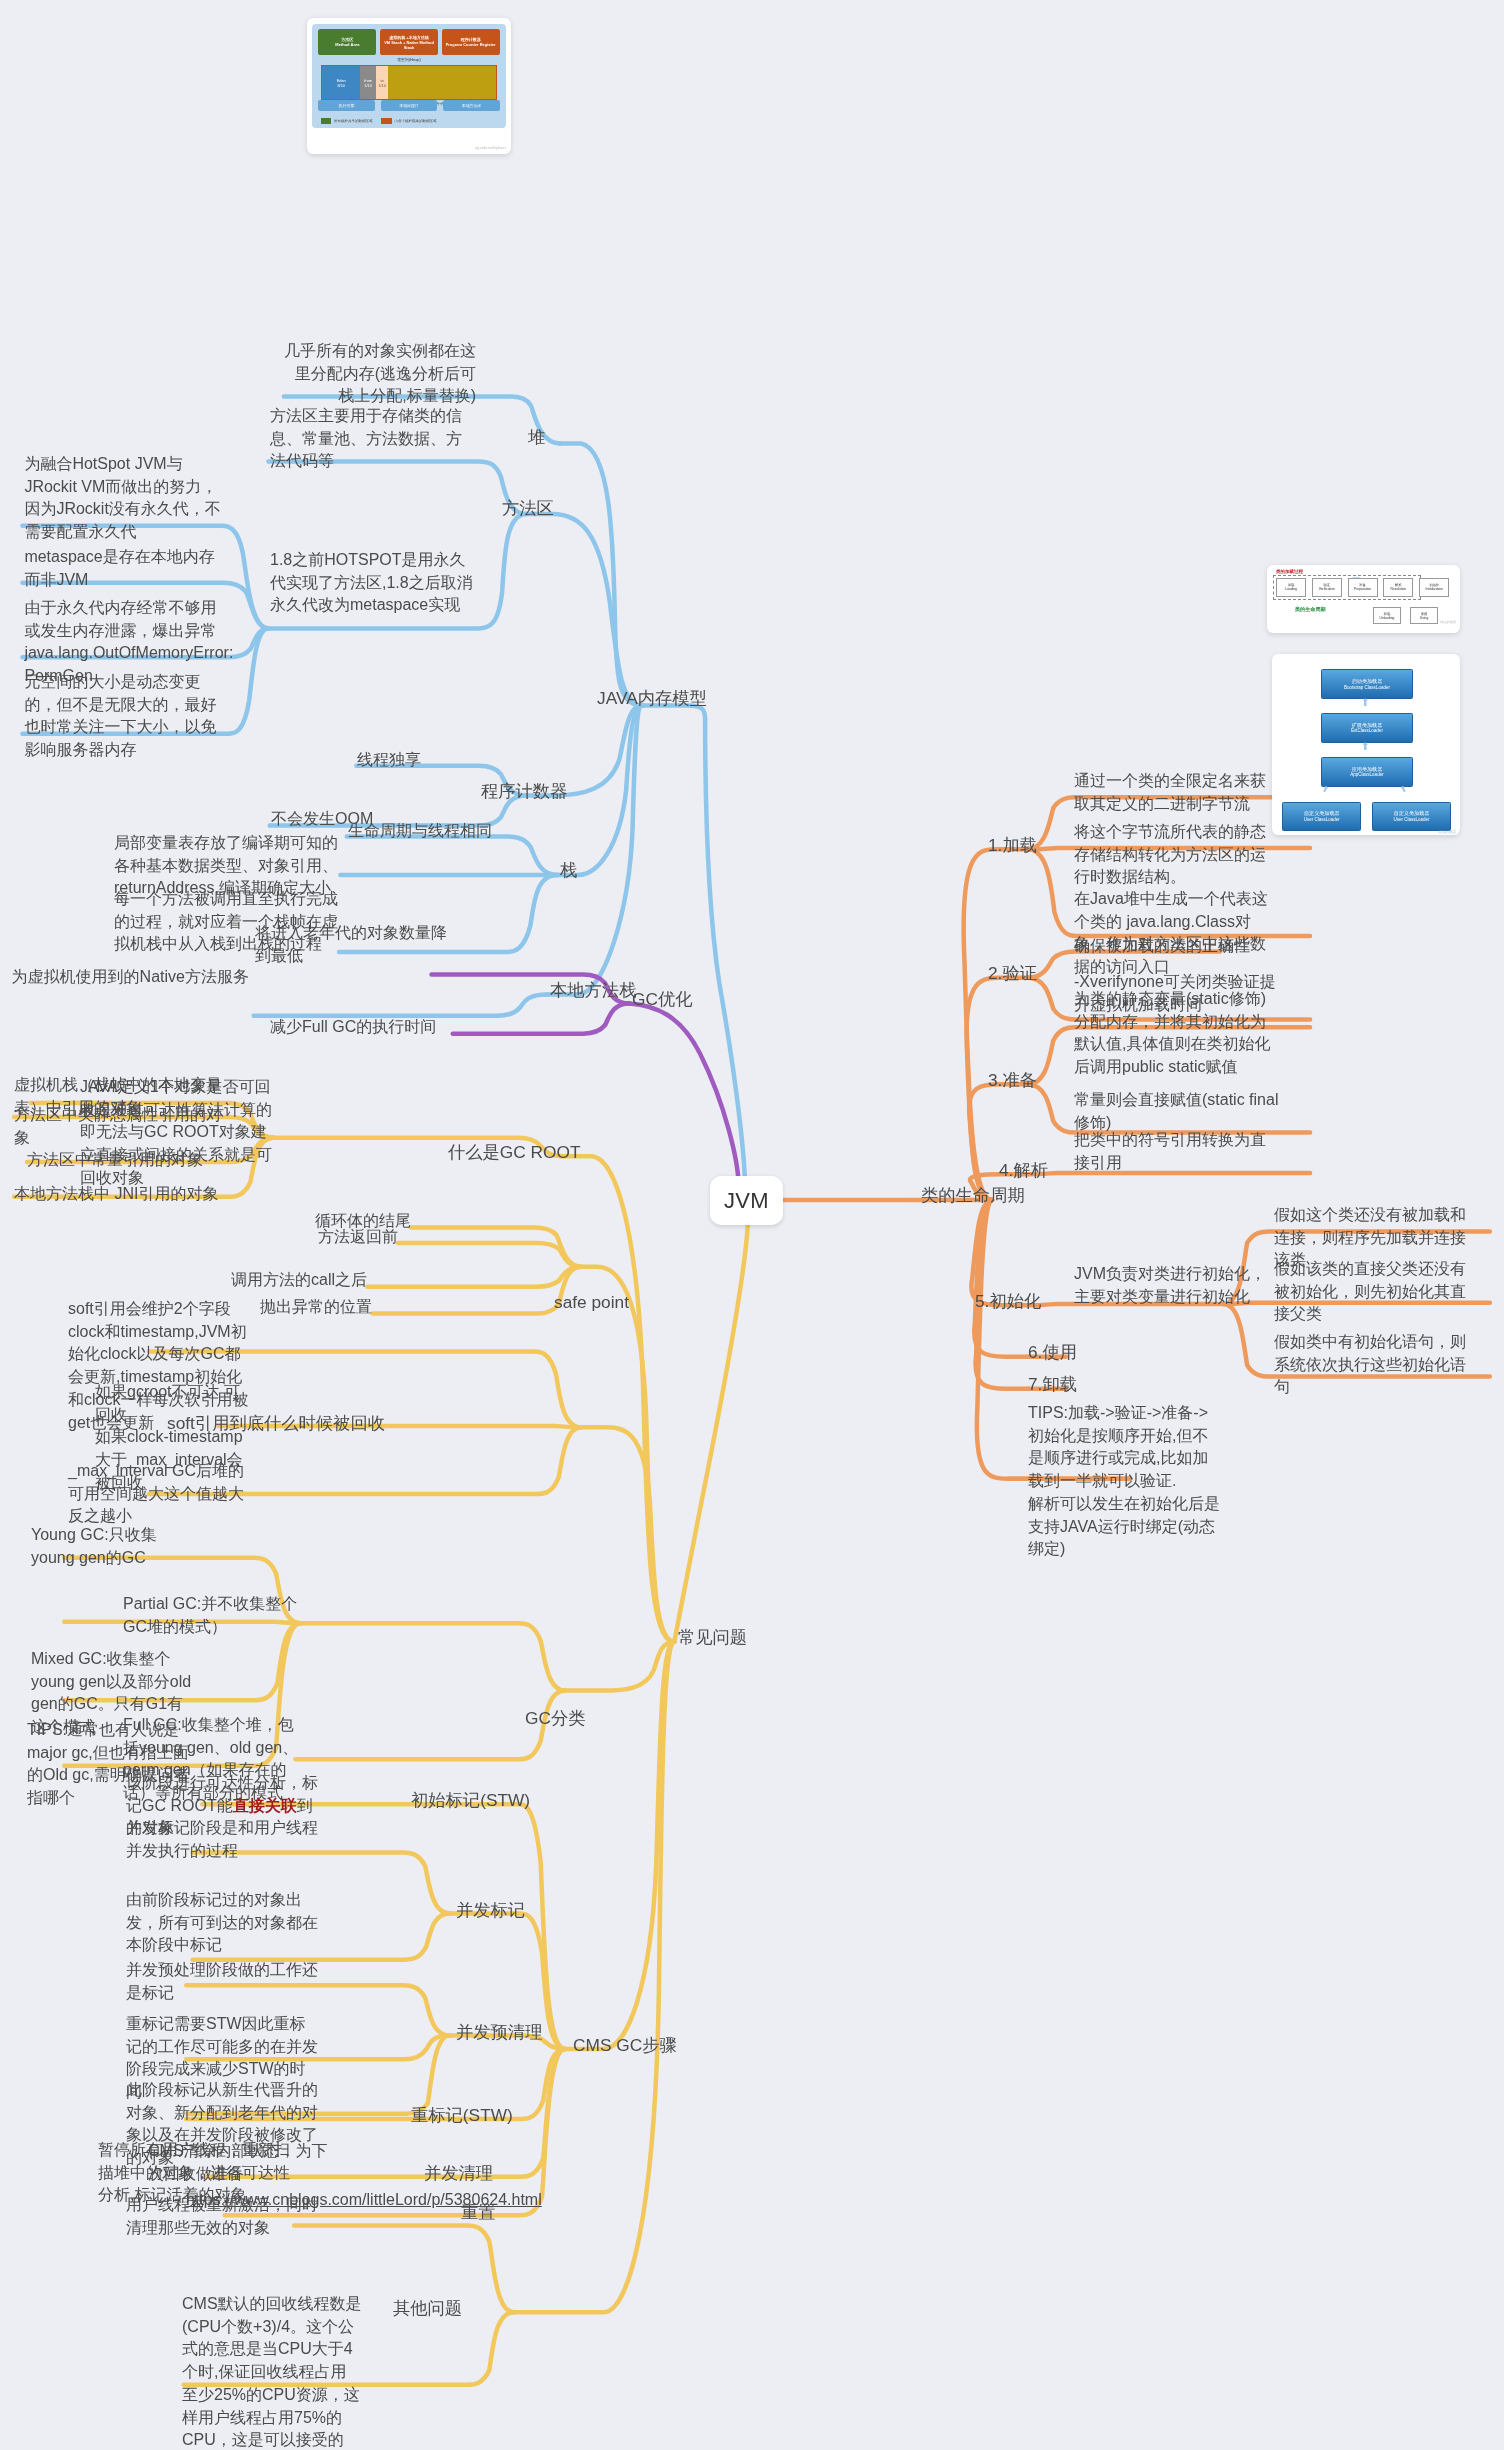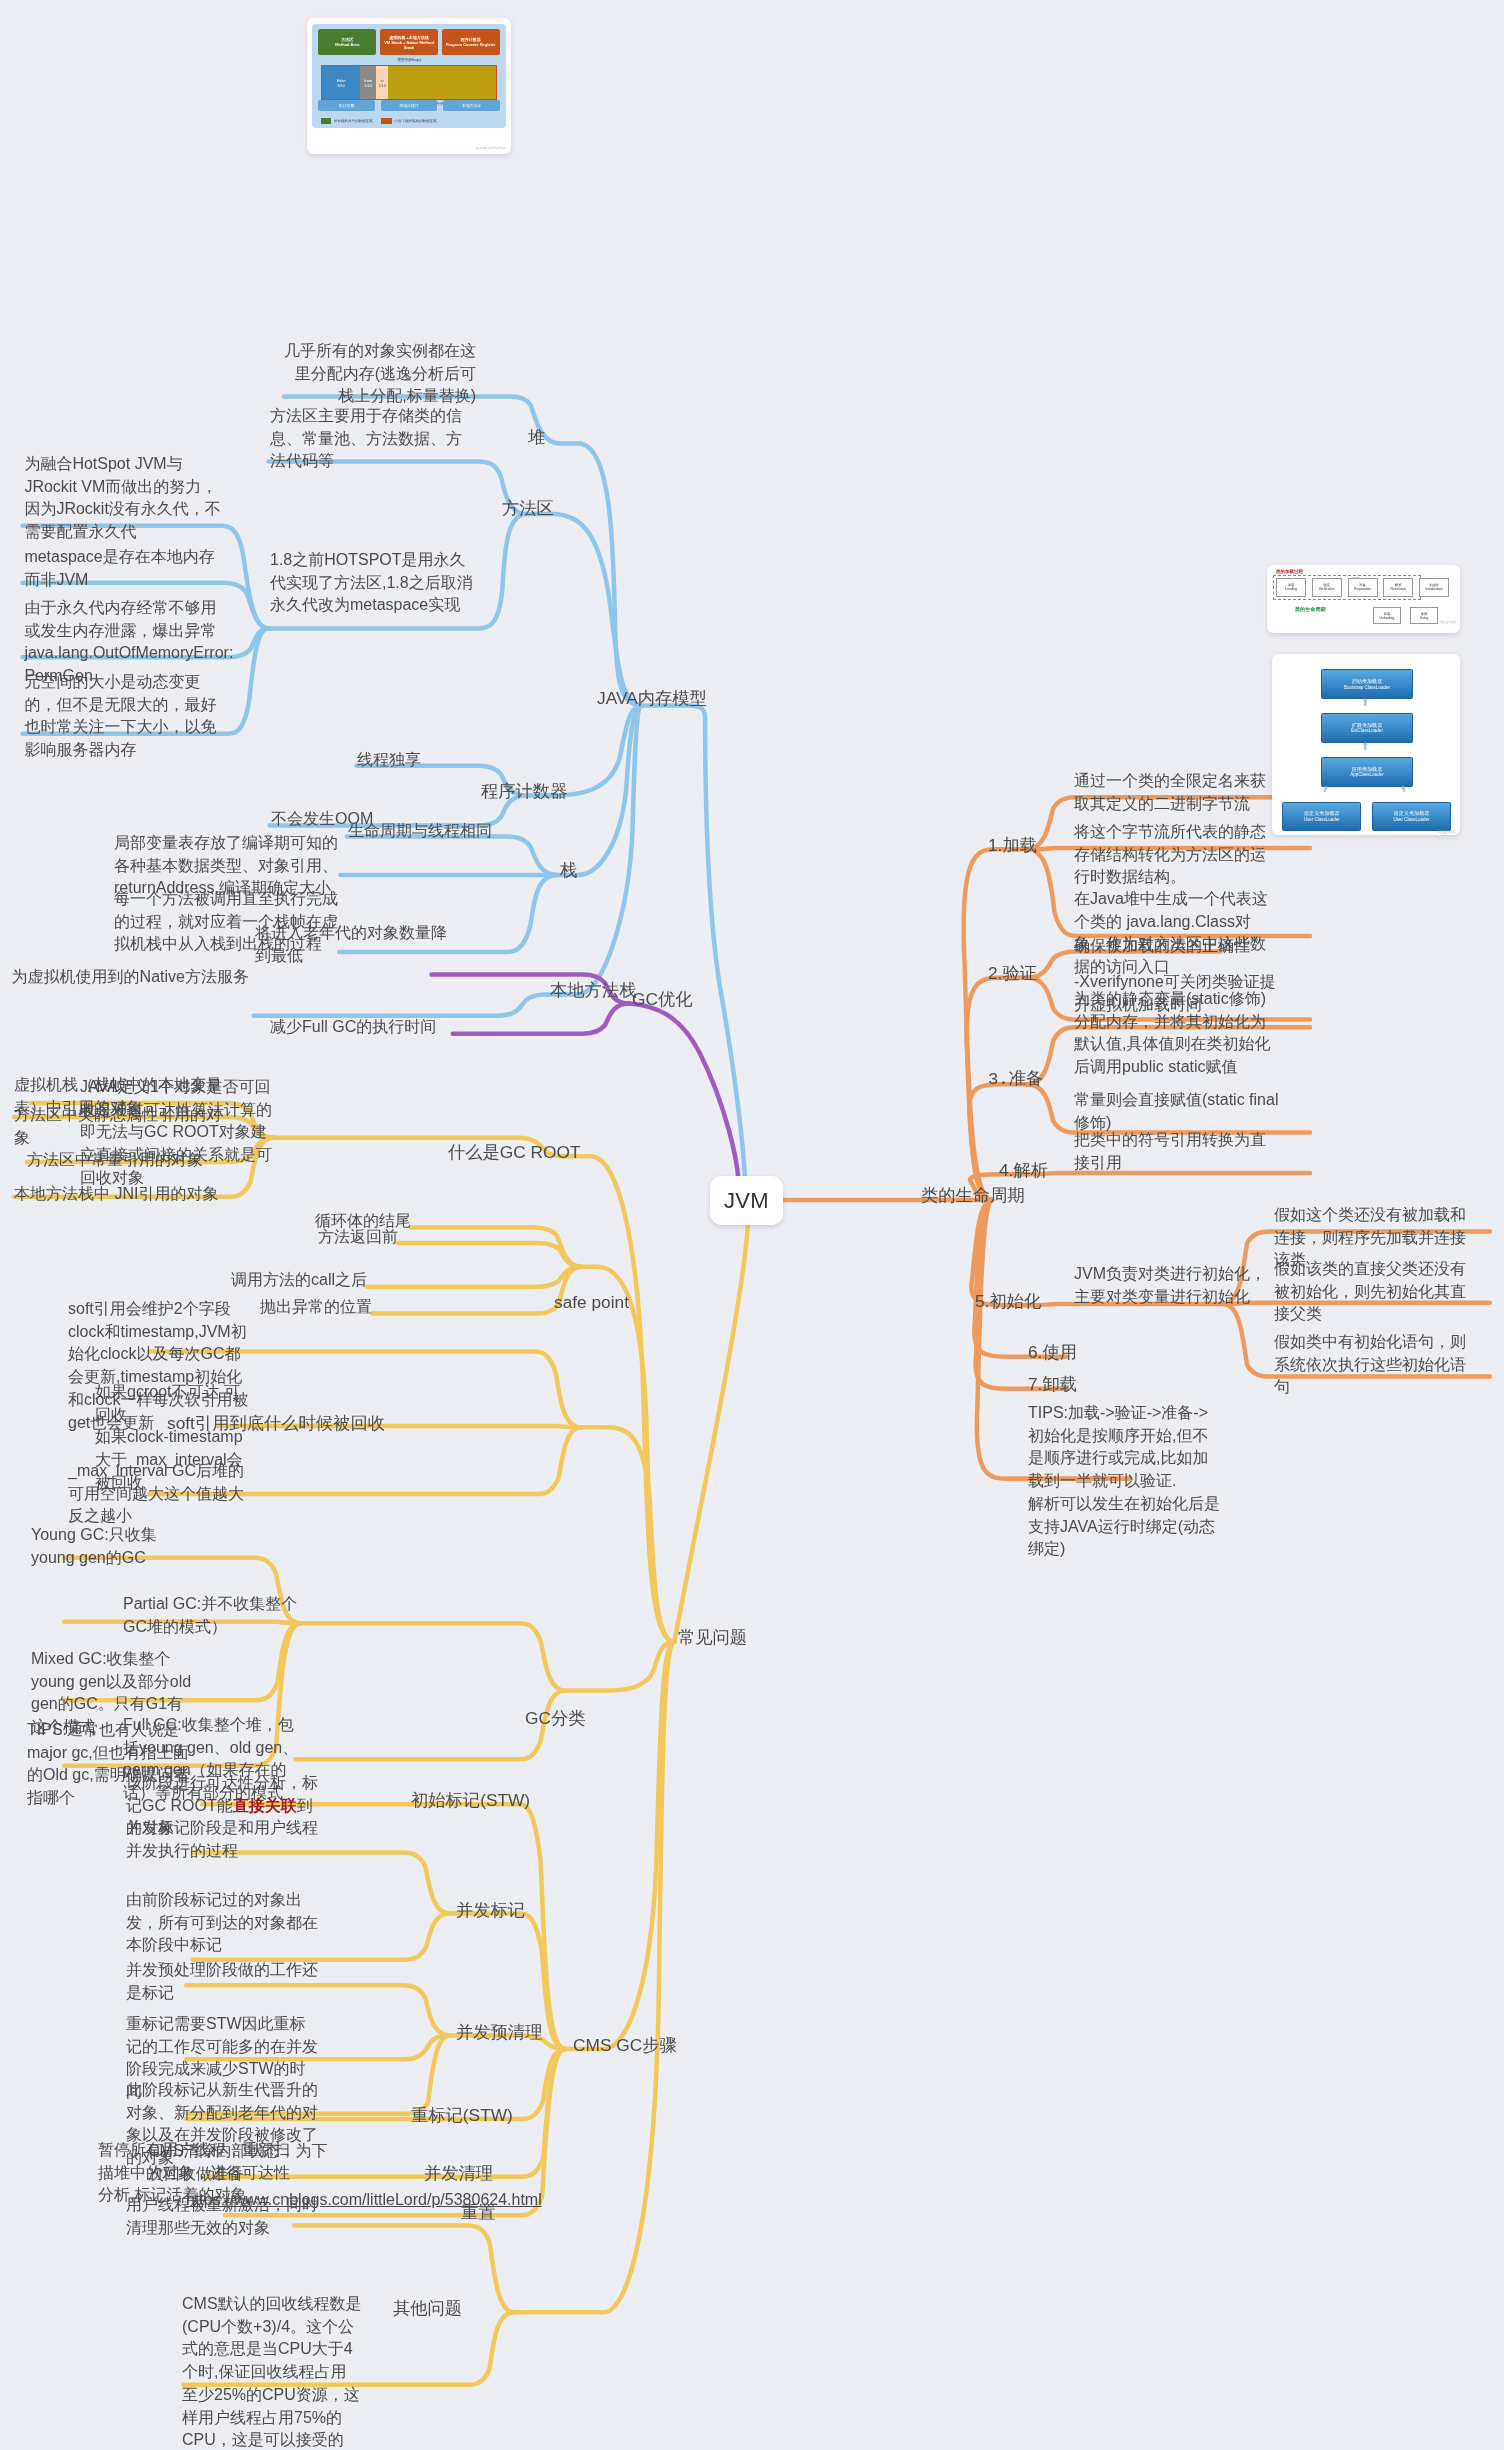--- a/index.html
+++ b/index.html
@@ -276,21 +276,21 @@
 
   <div class="node branch" style="left:988px;top:833px;">1.加载</div>
   <div class="node leaf" style="left:1074px;top:770px;width:206px;">通过一个类的全限定名来获取其定义的二进制字节流</div>
   <div class="node leaf" style="left:1074px;top:821px;width:206px;">将这个字节流所代表的静态存储结构转化为方法区的运行时数据结构。</div>
   <div class="node leaf" style="left:1074px;top:888px;width:206px;">在Java堆中生成一个代表这个类的 java.lang.Class对象，作为对方法区中这些数据的访问入口</div>
 
   <div class="node branch" style="left:988px;top:961px;">2.验证</div>
   <div class="node leaf" style="left:1074px;top:935px;width:206px;">确保被加载的类的正确性</div>
   <div class="node leaf" style="left:1074px;top:971px;width:206px;">-Xverifynone可关闭类验证提升虚拟机加载时间</div>
 
-  <div class="node branch" style="left:988px;top:1068px;font-family:Liberation Mono, monospace;">3.准备</div>
+  <div class="node branch" style="left:988px;top:1068px;">3.准备</div>
   <div class="node leaf" style="left:1074px;top:988px;width:206px;">为类的静态变量(static修饰)分配内存，并将其初始化为默认值,具体值则在类初始化后调用public static赋值</div>
   <div class="node leaf" style="left:1074px;top:1089px;width:206px;">常量则会直接赋值(static final修饰)</div>
 
   <div class="node branch" style="left:988px;top:1158px;margin-left:11px;">4.解析</div>
   <div class="node leaf" style="left:1074px;top:1129px;width:206px;">把类中的符号引用转换为直接引用</div>
 
   <div class="node branch" style="left:975px;top:1289px;">5.初始化</div>
   <div class="node leaf" style="left:1074px;top:1263px;width:193px;">JVM负责对类进行初始化，主要对类变量进行初始化</div>
   <div class="node leaf" style="left:1274px;top:1204px;width:206px;">假如这个类还没有被加载和连接，则程序先加载并连接该类</div>
   <div class="node leaf" style="left:1274px;top:1258px;width:206px;">假如该类的直接父类还没有被初始化，则先初始化其直接父类</div>

